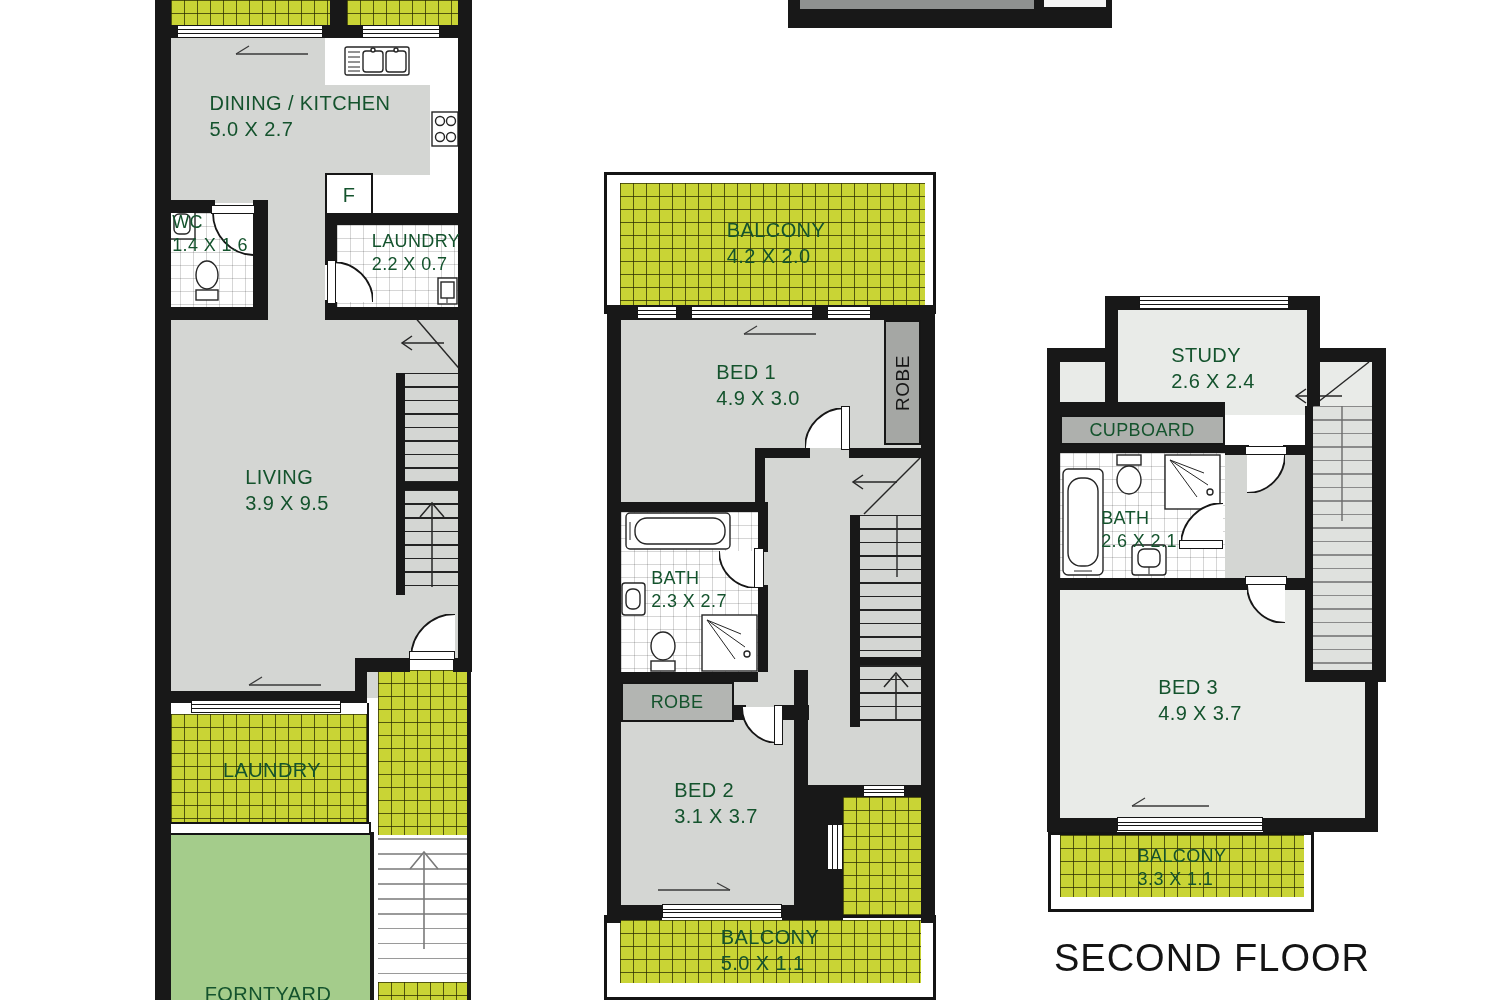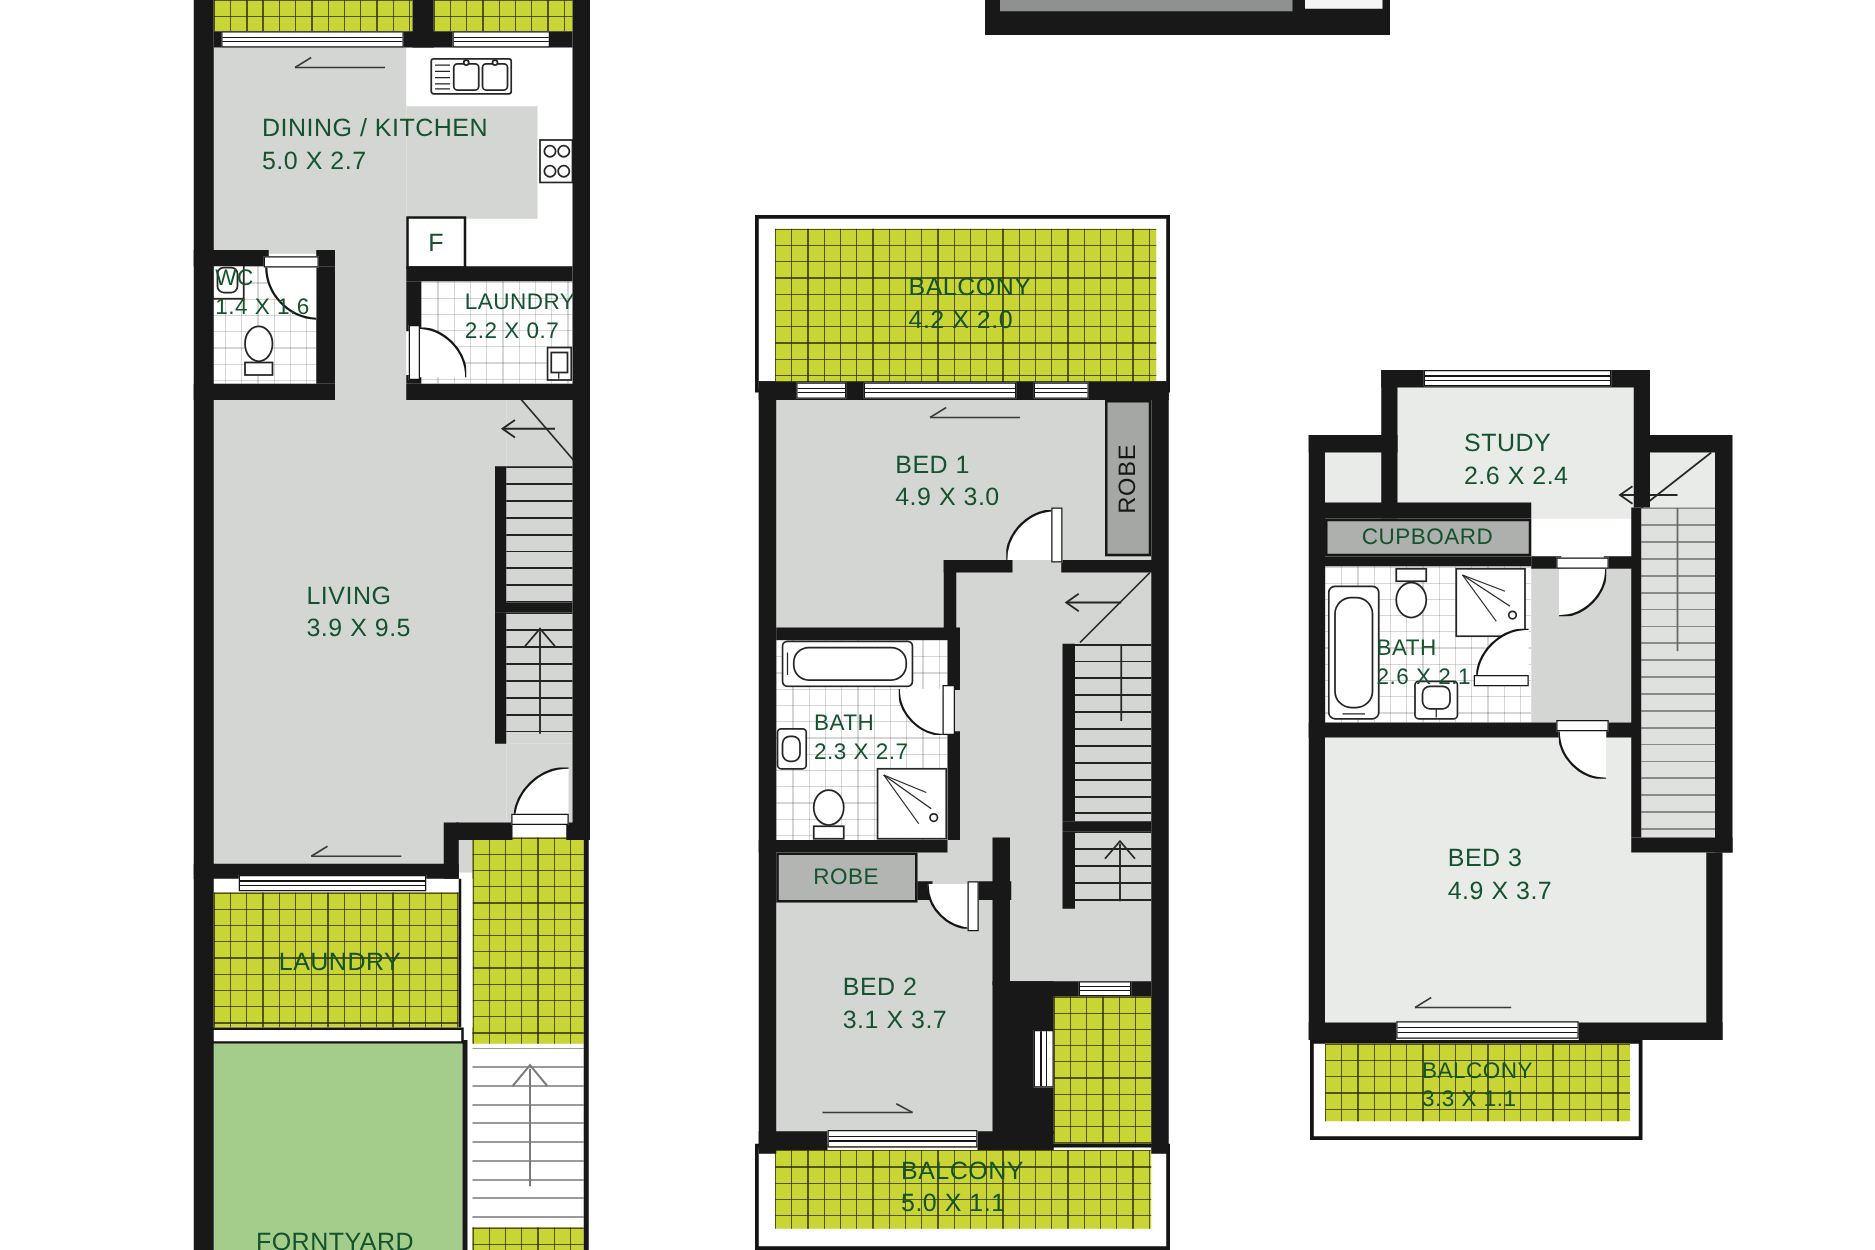--- a/index.html
+++ b/index.html
@@ -436,14 +436,15 @@
         <span class="nm">BALCONY</span>
         <span class="dims">3.3 X 1.1</span>
       </div>
   </div>
 
   <div>
     <div class="a w" style="left:788px;top:0;width:324px;height:28px"></div>
     <div class="a" style="left:800px;top:0;width:234px;height:9px;background:#8f9190"></div>
     <div class="a" style="left:1044px;top:0;width:62px;height:7px;background:#f5f5f5"></div>
   </div>
+  <div class="title" style="left:1212px;top:958px">SECOND FLOOR</div>
 
 </div>
 
 </body></html>

